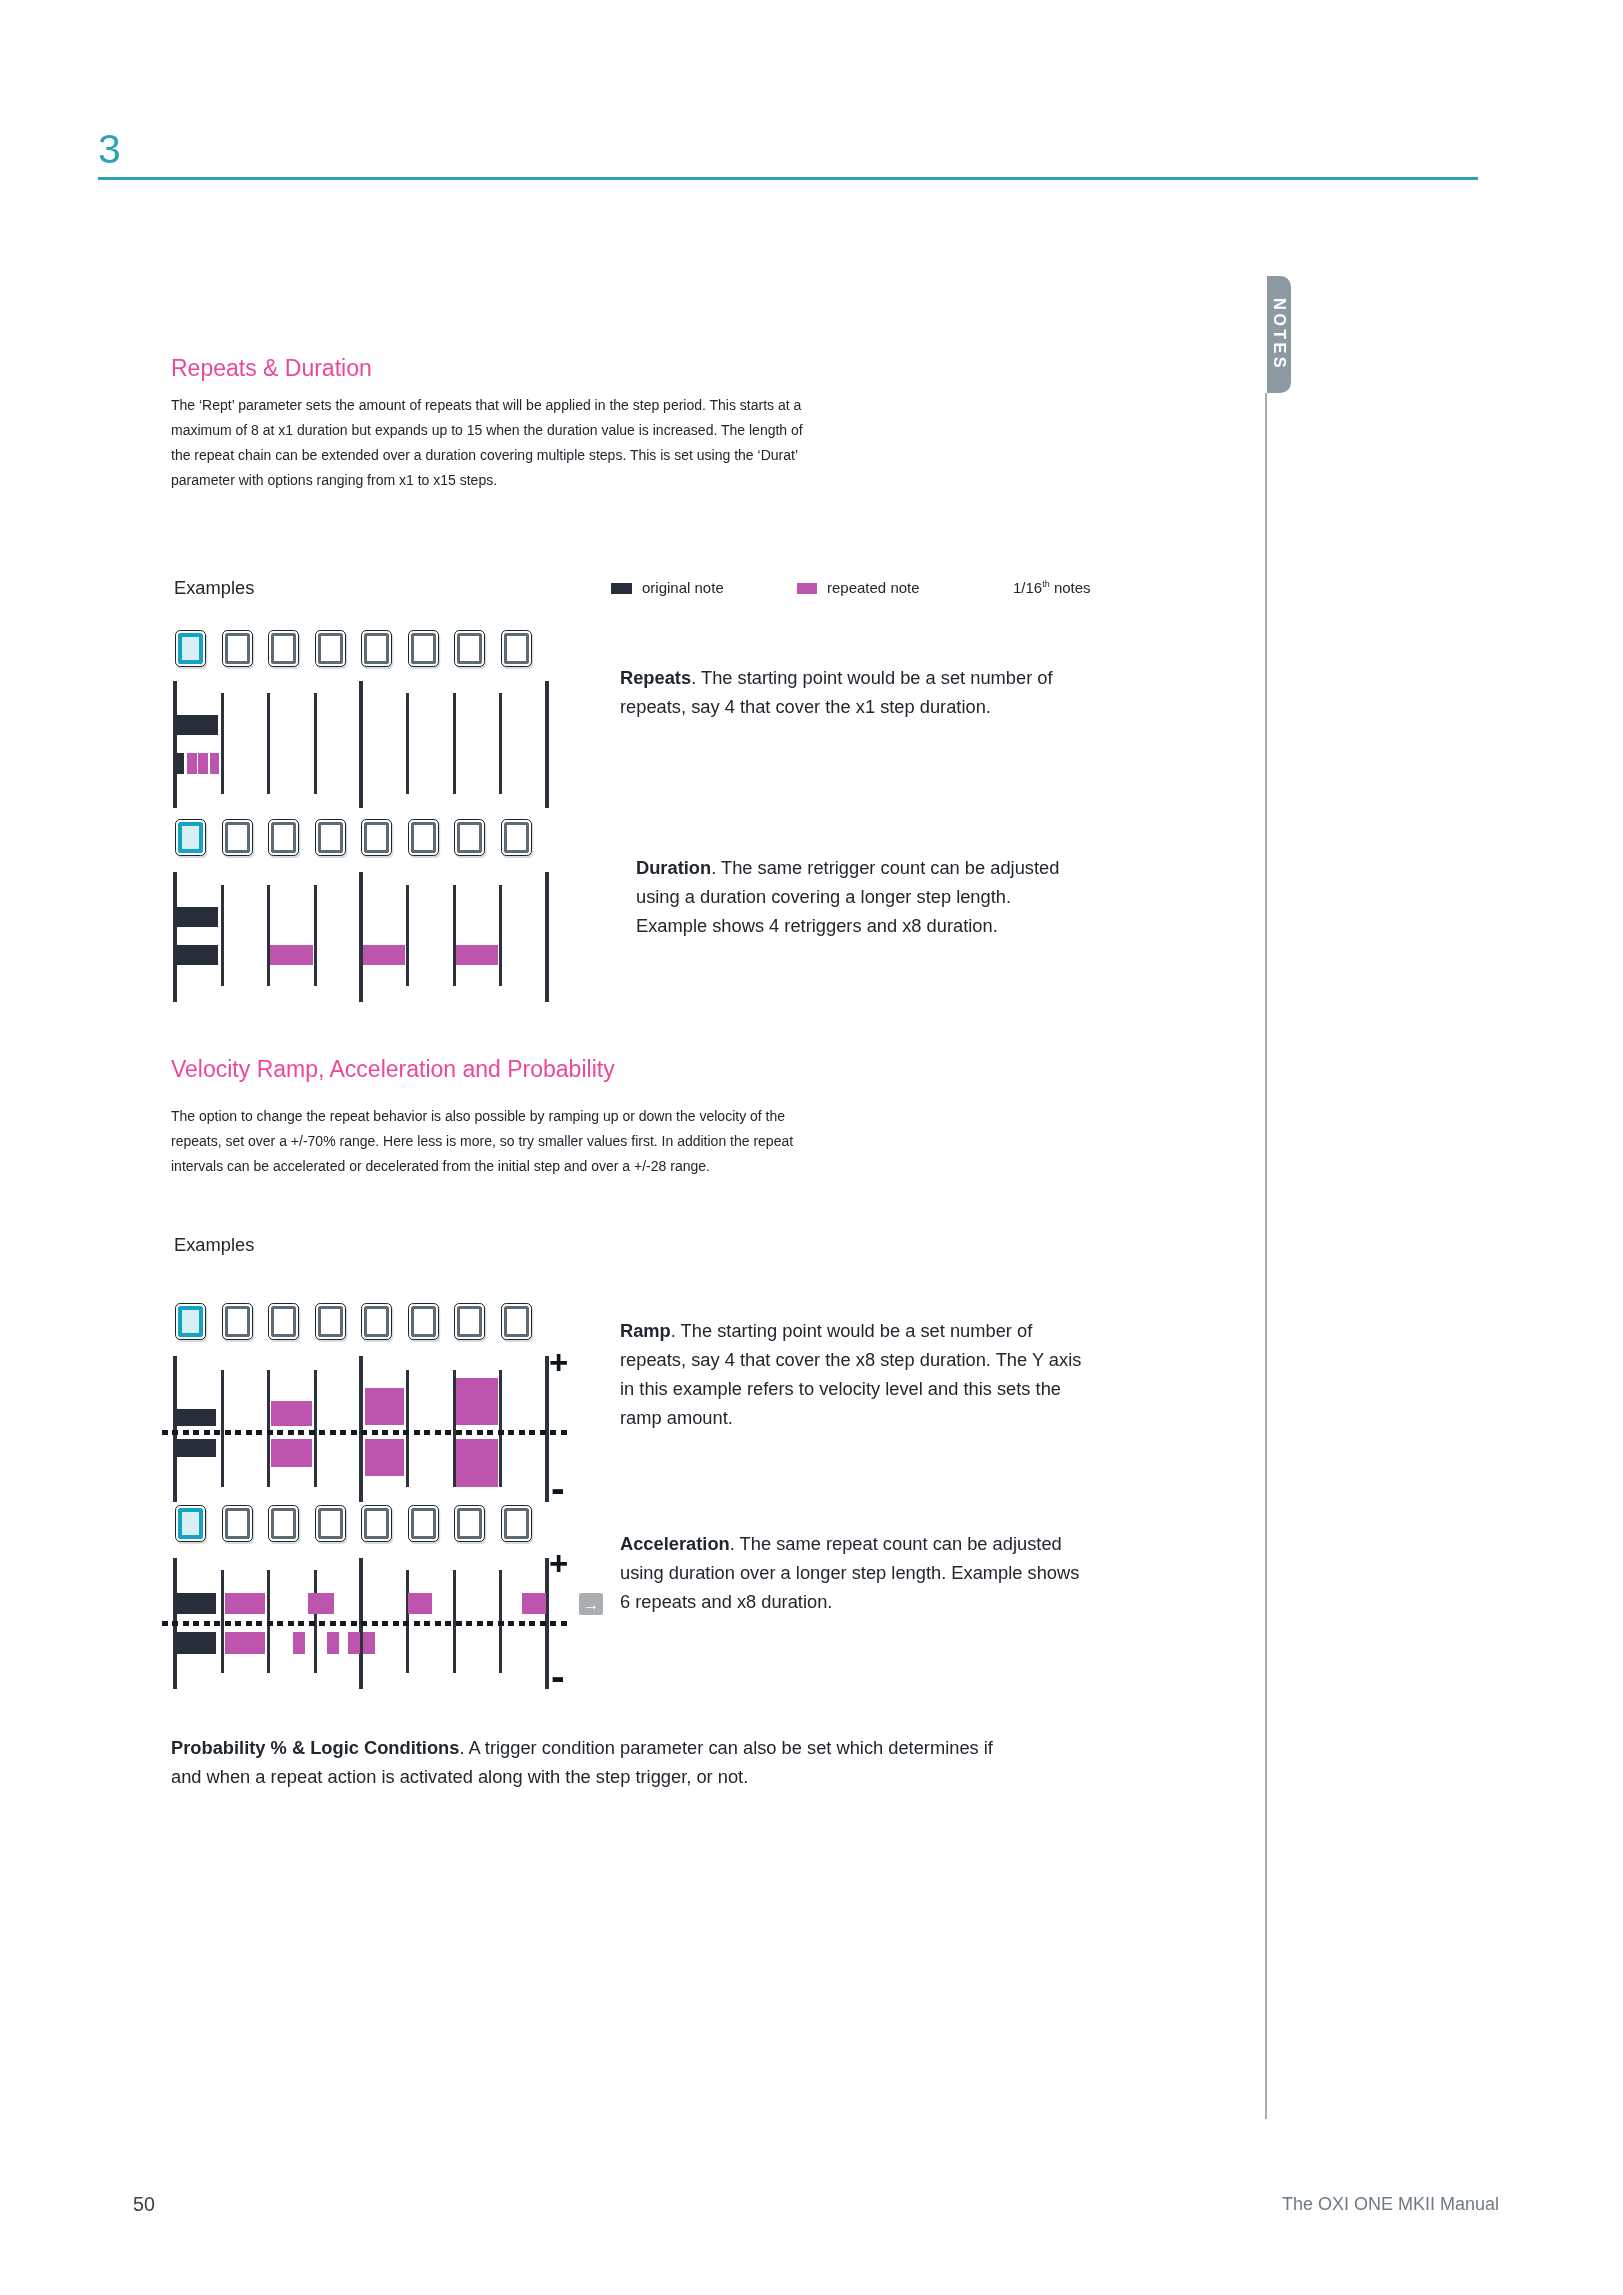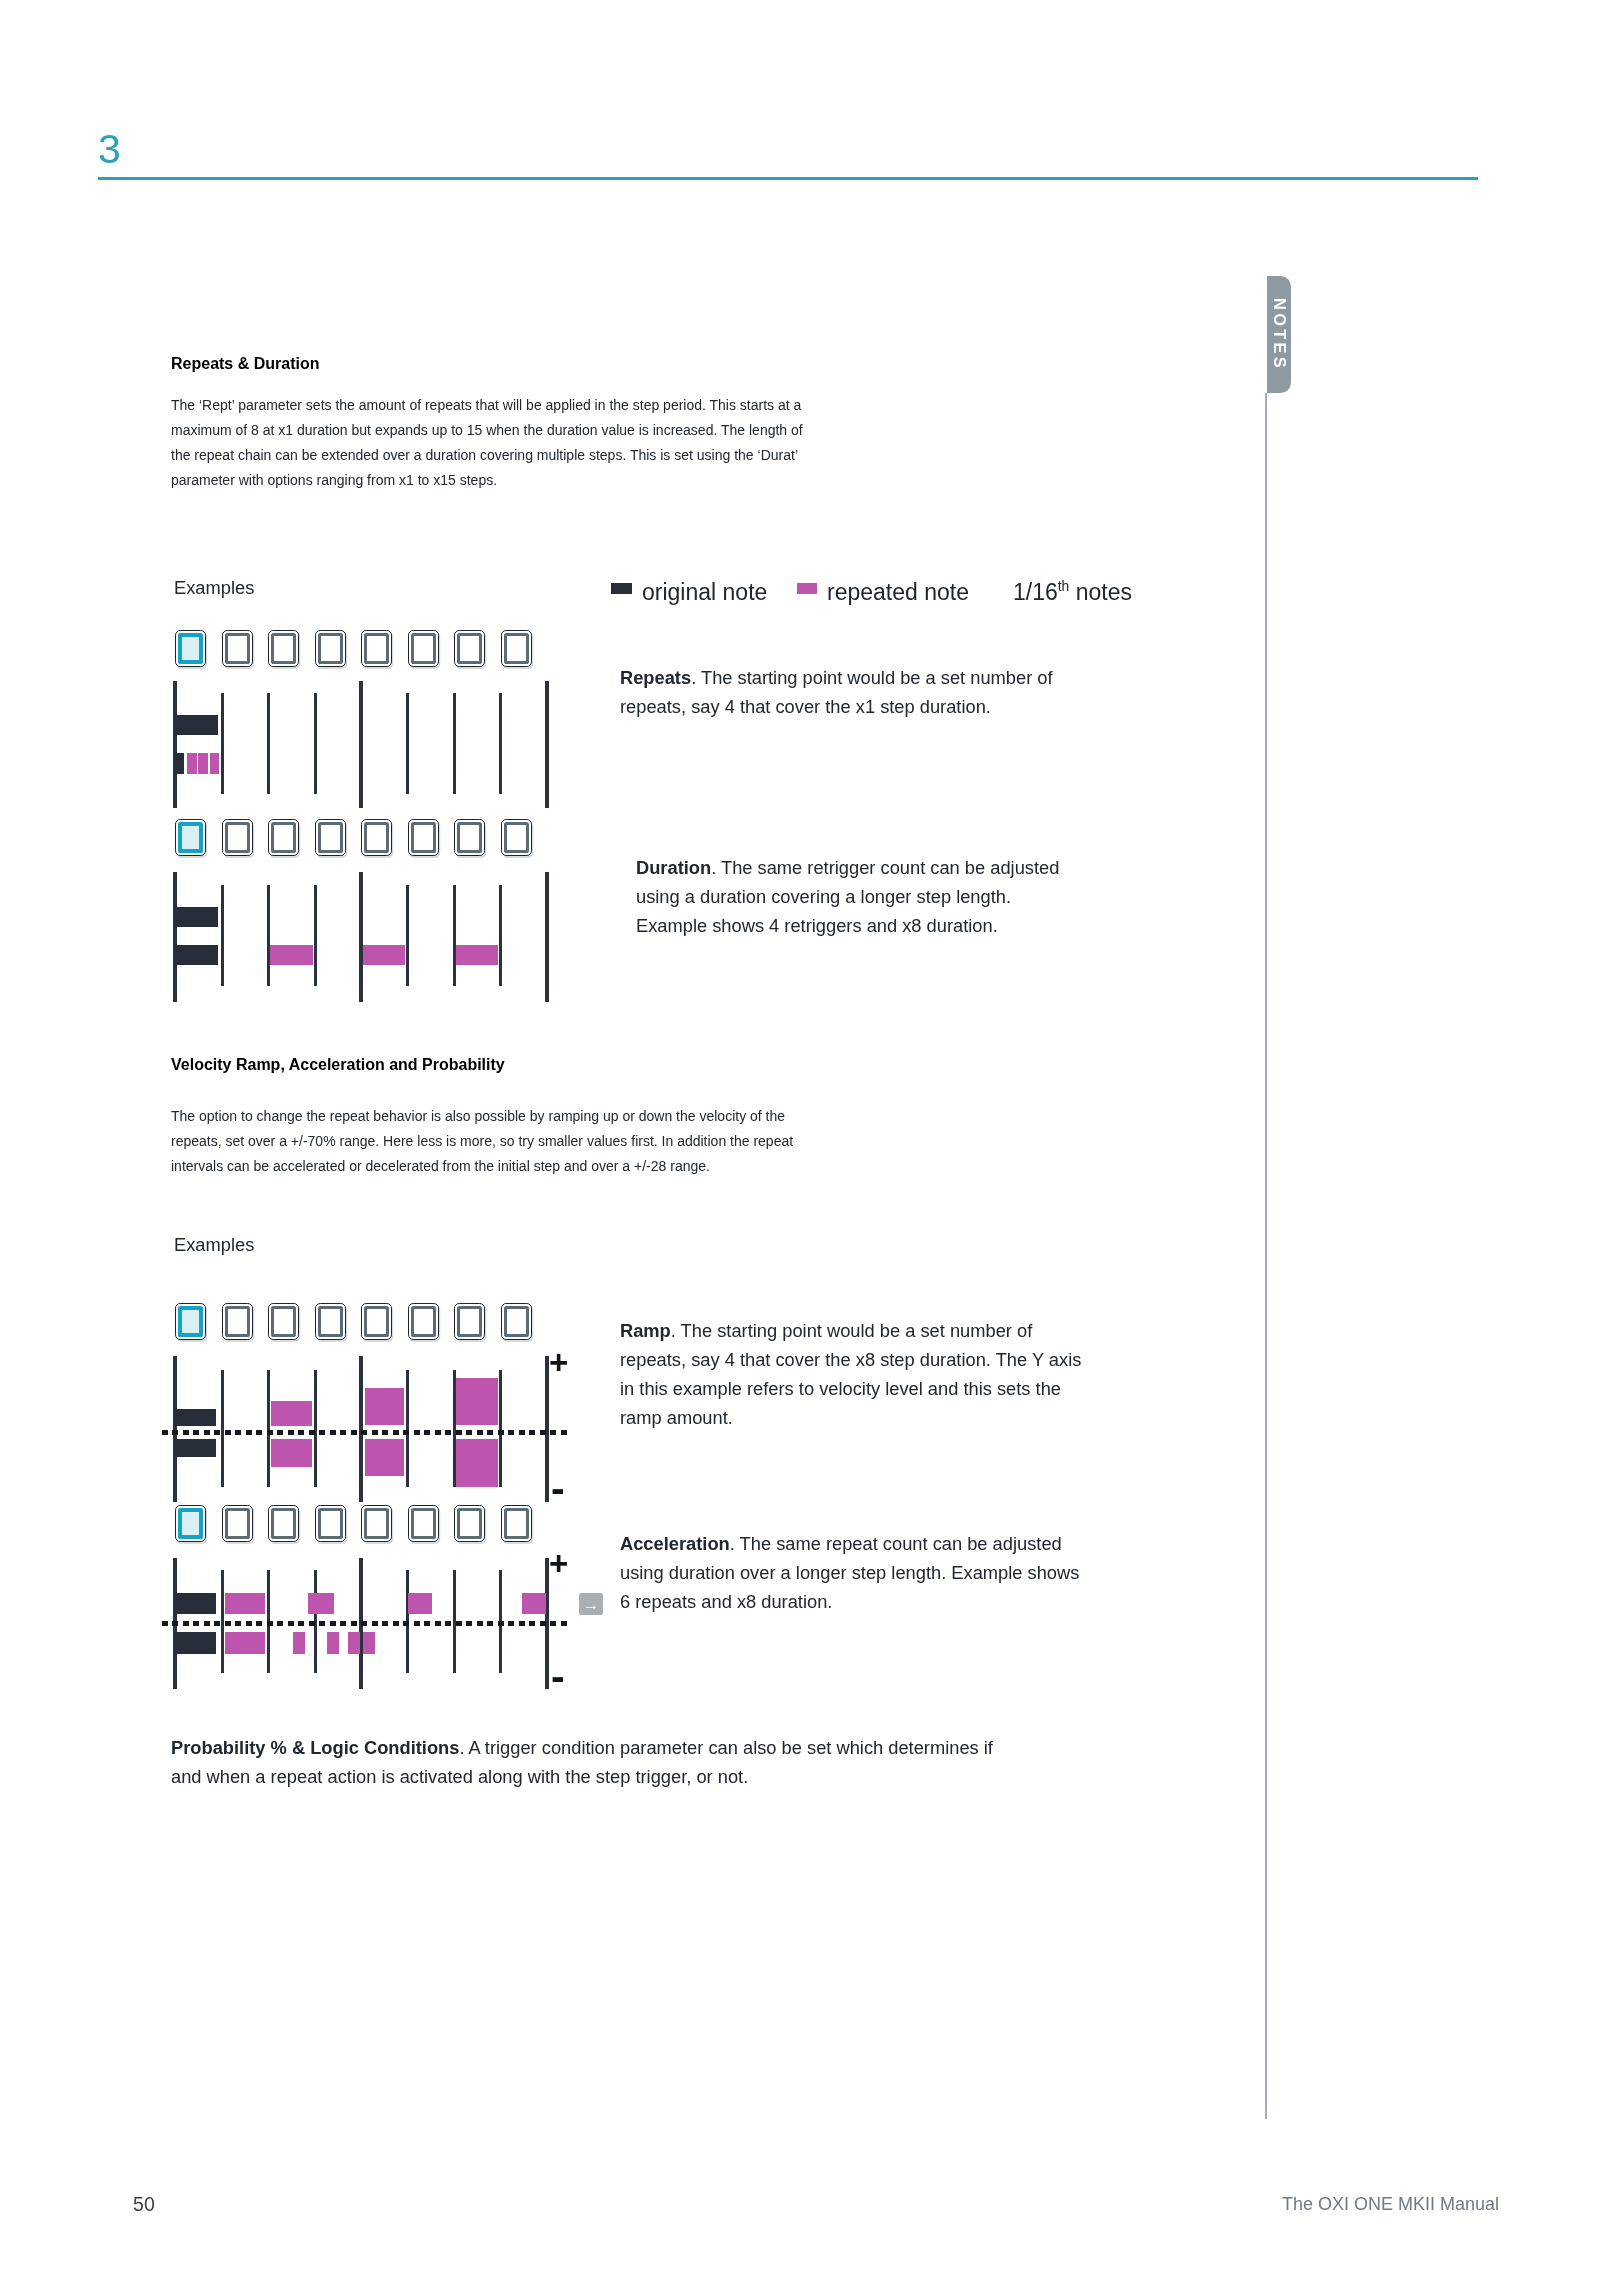--- a/index.html
+++ b/index.html
@@ -14,28 +14,28 @@
   
   .notes-tab{
     background:#8e9aa2;border-radius:0 10.5px 10.5px 0;
     display:flex;align-items:center;justify-content:center;
   }
   .notes-tab span{
     writing-mode:vertical-rl;color:#ffffff;font-weight:bold;font-size:16.4px;letter-spacing:3.3px;
   }
   .vrule{background:#a5adb2;}
   
-  .sect-h{font-size:16px;font-weight:bold;color:#000000;}
+  .sect-h{font-size:23px;font-weight:normal;color:#ec4899;}
   .para{font-size:14px;line-height:25px;white-space:pre-line;width:1067px;}
   .examples{font-size:18.3px;}
   .caption{font-size:18.3px;line-height:29px;white-space:pre-line;width:576px;}
   .caption .b, .para .b{font-weight:bold;}
   
   .legend-swatch{height:10.5px;}
-  .legend-label{font-size:23px;}
+  .legend-label{font-size:15px;}
   sup{font-size:60%;vertical-align:super;}
   
   .diagram > div{position:absolute;}
   .sq{
     width:31px;height:37px;box-sizing:border-box;border:1.3px solid #1d2329;border-radius:5.2px;
     background:#ffffff;padding:2px;box-shadow:1.3px 2px 0 #d9dcde;
   }
   .sq-in{
     width:100%;height:100%;box-sizing:border-box;border:3.9px solid #5d6b75;border-radius:2.6px;background:#ffffff;
   }

